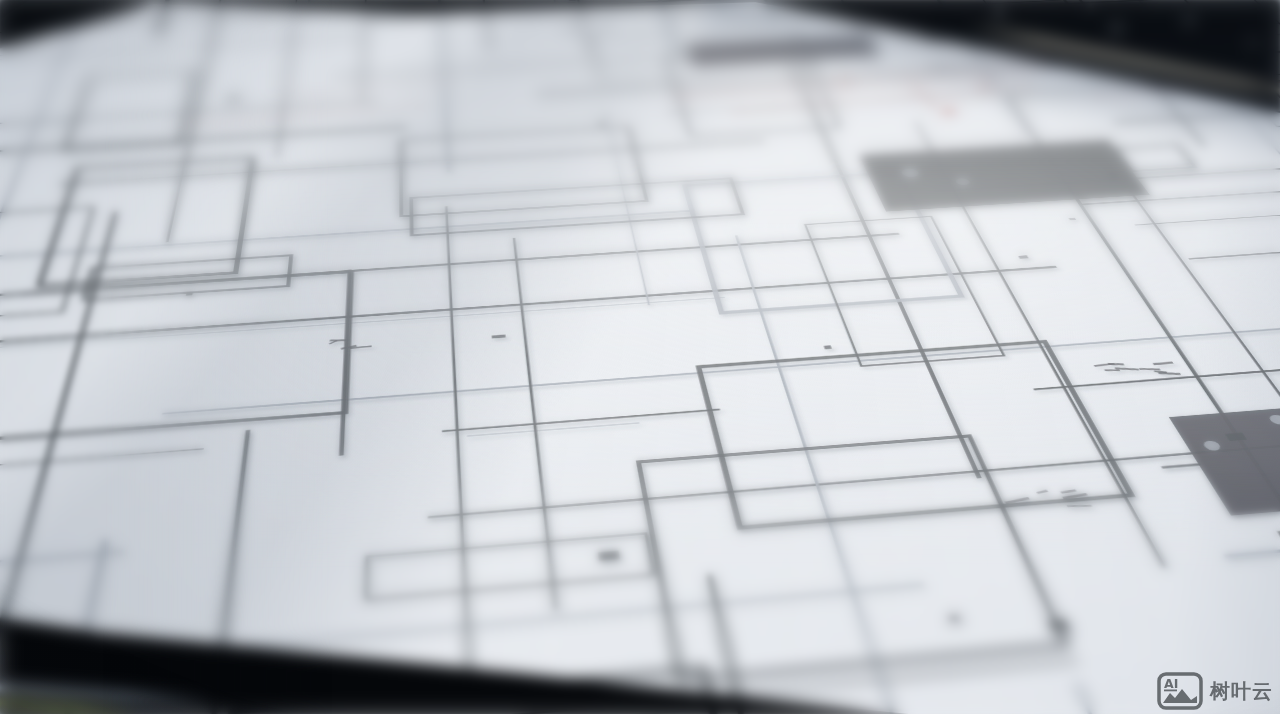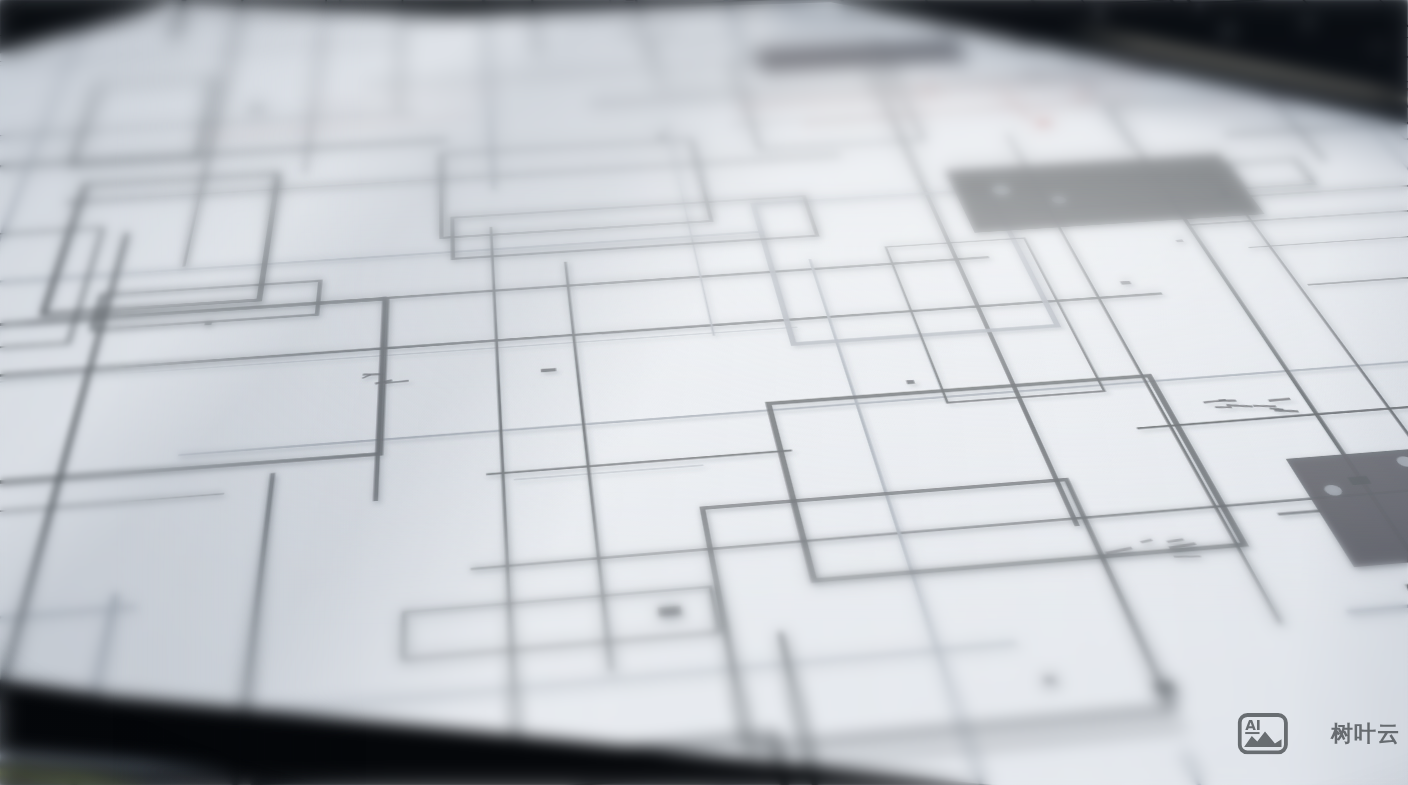--- a/index.html
+++ b/index.html
@@ -69,22 +69,22 @@
     mask-image:linear-gradient(to top,#000 0,#000 20%,transparent 46%);
     -webkit-mask-image:linear-gradient(to top,#000 0,#000 20%,transparent 46%);}
   .dof-left{backdrop-filter:blur(3px);-webkit-backdrop-filter:blur(3px);
     mask-image:linear-gradient(to right,#000 0,#000 8%,transparent 26%);
     -webkit-mask-image:linear-gradient(to right,#000 0,#000 8%,transparent 26%);}
 
   .vignette{position:absolute;inset:0;pointer-events:none;
     background:radial-gradient(130% 120% at 58% 42%,rgba(8,12,18,0) 55%,rgba(8,12,18,0.28) 100%);}
 
   
-  .watermark{position:absolute;right:7px;bottom:28px;display:flex;align-items:center;gap:7px;opacity:.82;}
-  .watermark .wm-label{font-size:20px;font-weight:700;color:#4e5256;letter-spacing:1px;margin-left:32px;}
+  .watermark{position:absolute;right:7px;bottom:4px;display:flex;align-items:center;gap:7px;opacity:.82;}
+  .watermark .wm-label{font-size:20px;font-weight:700;color:#4e5256;letter-spacing:1px;}
 </style>
 </head>
 <body>
 
 <div class="stage">
 
   <div class="paper">
     <svg id="schematic" viewBox="0 0 3200 2400" preserveAspectRatio="none">
       <defs>
         <filter id="inkshadow" x="-5%" y="-5%" width="110%" height="110%">

